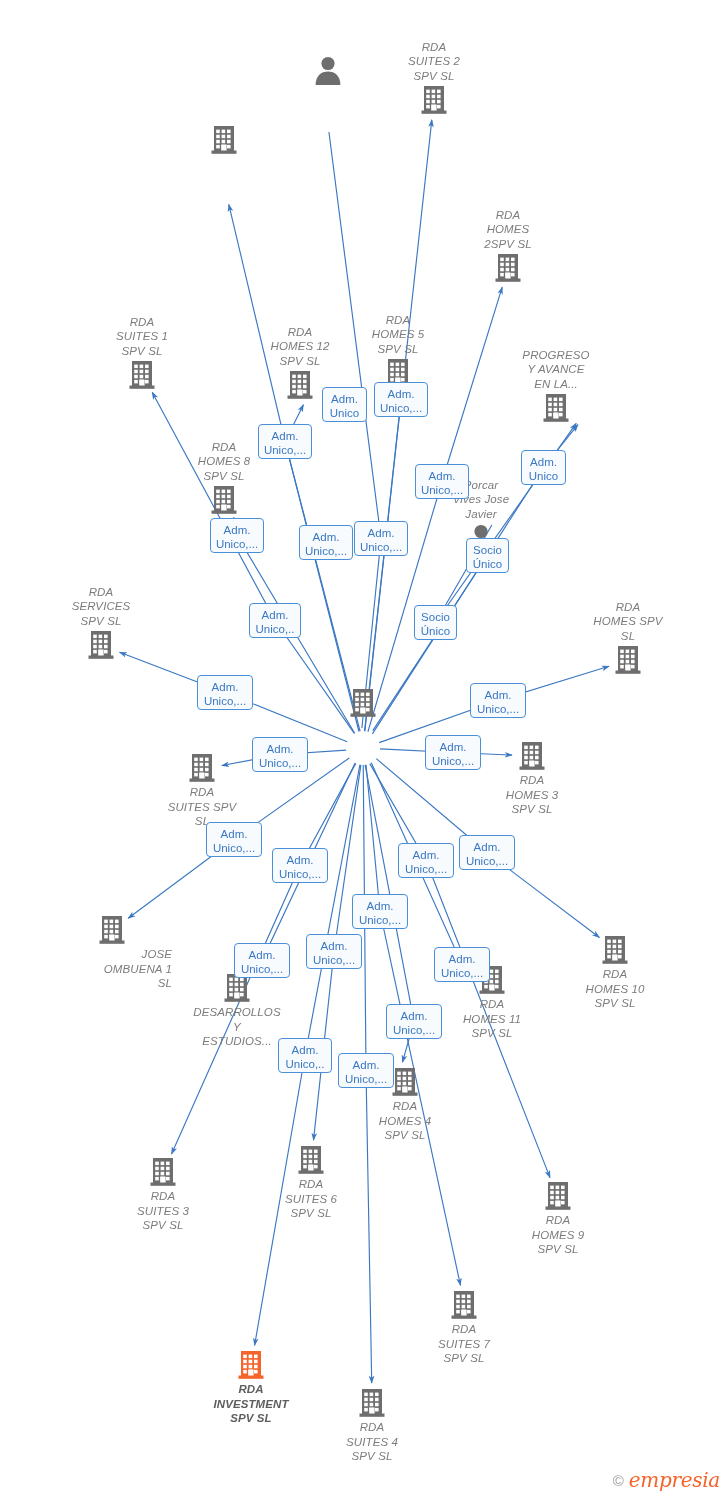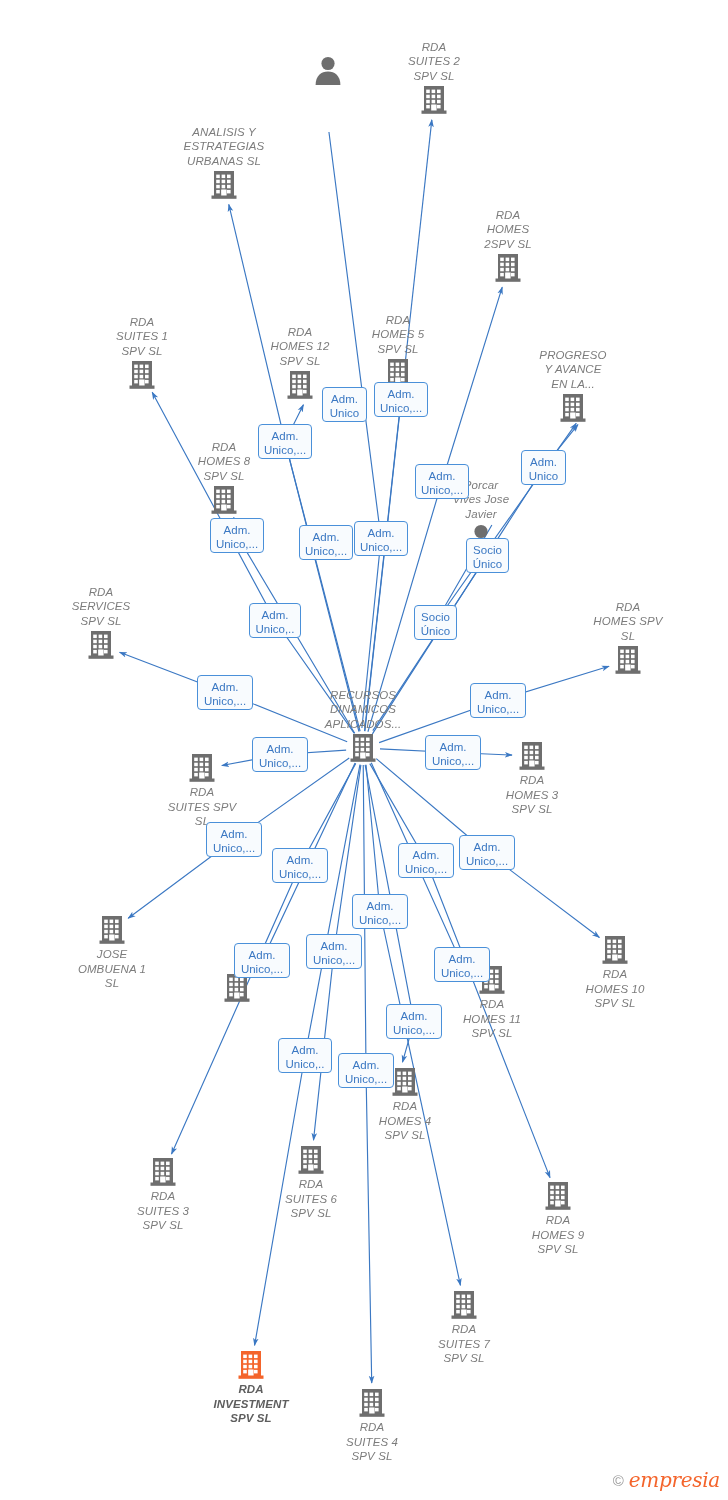--- a/index.html
+++ b/index.html
@@ -144,23 +144,21 @@
             <rect x="16" y="9.7" width="3.6" height="3.5" fill="#fff"></rect>
             <rect x="5.2" y="14.799999999999999" width="3.6" height="3.5" fill="#fff"></rect>
             <rect x="10.600000000000001" y="14.799999999999999" width="3.6" height="3.5" fill="#fff"></rect>
             <rect x="16" y="14.799999999999999" width="3.6" height="3.5" fill="#fff"></rect>
             <rect x="5.2" y="19.9" width="3.6" height="3.5" fill="#fff"></rect>
             <rect x="10.600000000000001" y="19.9" width="3.6" height="3.5" fill="#fff"></rect>
             <rect x="16" y="19.9" width="3.6" height="3.5" fill="#fff"></rect>
     <rect x="10.2" y="19.5" width="5.4" height="6.5" fill="#fff"></rect>
     <rect x="0.5" y="25.5" width="25" height="3.3" fill="#6e6e6e"></rect>
   </svg></span></div>
-      <div class="node above" style="left: 224px; top: 124.5px;"><div class="caption">ANALISIS Y
-ESTRATEGIAS
-URBANAS  SL</div><span><svg class="glyph" width="26" height="30" viewBox="0 0 26 30">
+      <div class="node above" style="left: 224px; top: 124.5px;"><span><svg class="glyph" width="26" height="30" viewBox="0 0 26 30">
     <rect x="3" y="1" width="20" height="25" fill="#6e6e6e"></rect>
     <rect x="5.2" y="4.6" width="3.6" height="3.5" fill="#fff"></rect>
             <rect x="10.600000000000001" y="4.6" width="3.6" height="3.5" fill="#fff"></rect>
             <rect x="16" y="4.6" width="3.6" height="3.5" fill="#fff"></rect>
             <rect x="5.2" y="9.7" width="3.6" height="3.5" fill="#fff"></rect>
             <rect x="10.600000000000001" y="9.7" width="3.6" height="3.5" fill="#fff"></rect>
             <rect x="16" y="9.7" width="3.6" height="3.5" fill="#fff"></rect>
             <rect x="5.2" y="14.799999999999999" width="3.6" height="3.5" fill="#fff"></rect>
             <rect x="10.600000000000001" y="14.799999999999999" width="3.6" height="3.5" fill="#fff"></rect>
             <rect x="16" y="14.799999999999999" width="3.6" height="3.5" fill="#fff"></rect>
@@ -239,21 +237,21 @@
             <rect x="16" y="9.7" width="3.6" height="3.5" fill="#fff"></rect>
             <rect x="5.2" y="14.799999999999999" width="3.6" height="3.5" fill="#fff"></rect>
             <rect x="10.600000000000001" y="14.799999999999999" width="3.6" height="3.5" fill="#fff"></rect>
             <rect x="16" y="14.799999999999999" width="3.6" height="3.5" fill="#fff"></rect>
             <rect x="5.2" y="19.9" width="3.6" height="3.5" fill="#fff"></rect>
             <rect x="10.600000000000001" y="19.9" width="3.6" height="3.5" fill="#fff"></rect>
             <rect x="16" y="19.9" width="3.6" height="3.5" fill="#fff"></rect>
     <rect x="10.2" y="19.5" width="5.4" height="6.5" fill="#fff"></rect>
     <rect x="0.5" y="25.5" width="25" height="3.3" fill="#6e6e6e"></rect>
   </svg></span></div>
-      <div class="node above" style="left: 573px; top: 347.5px;"><div class="caption">PROGRESO
+      <div class="node above" style="left: 556px; top: 347.5px;"><div class="caption">PROGRESO
 Y AVANCE
 EN LA...</div><span><svg class="glyph" width="26" height="30" viewBox="0 0 26 30">
     <rect x="3" y="1" width="20" height="25" fill="#6e6e6e"></rect>
     <rect x="5.2" y="4.6" width="3.6" height="3.5" fill="#fff"></rect>
             <rect x="10.600000000000001" y="4.6" width="3.6" height="3.5" fill="#fff"></rect>
             <rect x="16" y="4.6" width="3.6" height="3.5" fill="#fff"></rect>
             <rect x="5.2" y="9.7" width="3.6" height="3.5" fill="#fff"></rect>
             <rect x="10.600000000000001" y="9.7" width="3.6" height="3.5" fill="#fff"></rect>
             <rect x="16" y="9.7" width="3.6" height="3.5" fill="#fff"></rect>
             <rect x="5.2" y="14.799999999999999" width="3.6" height="3.5" fill="#fff"></rect>
@@ -321,23 +319,21 @@
             <rect x="16" y="9.7" width="3.6" height="3.5" fill="#fff"></rect>
             <rect x="5.2" y="14.799999999999999" width="3.6" height="3.5" fill="#fff"></rect>
             <rect x="10.600000000000001" y="14.799999999999999" width="3.6" height="3.5" fill="#fff"></rect>
             <rect x="16" y="14.799999999999999" width="3.6" height="3.5" fill="#fff"></rect>
             <rect x="5.2" y="19.9" width="3.6" height="3.5" fill="#fff"></rect>
             <rect x="10.600000000000001" y="19.9" width="3.6" height="3.5" fill="#fff"></rect>
             <rect x="16" y="19.9" width="3.6" height="3.5" fill="#fff"></rect>
     <rect x="10.2" y="19.5" width="5.4" height="6.5" fill="#fff"></rect>
     <rect x="0.5" y="25.5" width="25" height="3.3" fill="#6e6e6e"></rect>
   </svg></span></div>
-      <div class="node above" style="left: 363px; top: 687.5px;"><div class="caption">RECURSOS
-DINAMICOS
-APLICADOS...</div><span><svg class="glyph" width="26" height="30" viewBox="0 0 26 30">
+      <div class="node above" style="left: 363px; top: 687.5px;"><span><svg class="glyph" width="26" height="30" viewBox="0 0 26 30">
     <rect x="3" y="1" width="20" height="25" fill="#6e6e6e"></rect>
     <rect x="5.2" y="4.6" width="3.6" height="3.5" fill="#fff"></rect>
             <rect x="10.600000000000001" y="4.6" width="3.6" height="3.5" fill="#fff"></rect>
             <rect x="16" y="4.6" width="3.6" height="3.5" fill="#fff"></rect>
             <rect x="5.2" y="9.7" width="3.6" height="3.5" fill="#fff"></rect>
             <rect x="10.600000000000001" y="9.7" width="3.6" height="3.5" fill="#fff"></rect>
             <rect x="16" y="9.7" width="3.6" height="3.5" fill="#fff"></rect>
             <rect x="5.2" y="14.799999999999999" width="3.6" height="3.5" fill="#fff"></rect>
             <rect x="10.600000000000001" y="14.799999999999999" width="3.6" height="3.5" fill="#fff"></rect>
             <rect x="16" y="14.799999999999999" width="3.6" height="3.5" fill="#fff"></rect>
@@ -378,21 +374,21 @@
             <rect x="10.600000000000001" y="14.799999999999999" width="3.6" height="3.5" fill="#fff"></rect>
             <rect x="16" y="14.799999999999999" width="3.6" height="3.5" fill="#fff"></rect>
             <rect x="5.2" y="19.9" width="3.6" height="3.5" fill="#fff"></rect>
             <rect x="10.600000000000001" y="19.9" width="3.6" height="3.5" fill="#fff"></rect>
             <rect x="16" y="19.9" width="3.6" height="3.5" fill="#fff"></rect>
     <rect x="10.2" y="19.5" width="5.4" height="6.5" fill="#fff"></rect>
     <rect x="0.5" y="25.5" width="25" height="3.3" fill="#6e6e6e"></rect>
   </svg></span><div class="caption">RDA
 HOMES 3
 SPV  SL</div></div>
-      <div class="node below" style="left: 112px; top: 915px;"><span><svg class="glyph" width="26" height="30" viewBox="0 0 26 30">
+      <div class="node below" style="left: 112px; top: 915px; text-align: right;"><span><svg class="glyph" width="26" height="30" viewBox="0 0 26 30">
     <rect x="3" y="1" width="20" height="25" fill="#6e6e6e"></rect>
     <rect x="5.2" y="4.6" width="3.6" height="3.5" fill="#fff"></rect>
             <rect x="10.600000000000001" y="4.6" width="3.6" height="3.5" fill="#fff"></rect>
             <rect x="16" y="4.6" width="3.6" height="3.5" fill="#fff"></rect>
             <rect x="5.2" y="9.7" width="3.6" height="3.5" fill="#fff"></rect>
             <rect x="10.600000000000001" y="9.7" width="3.6" height="3.5" fill="#fff"></rect>
             <rect x="16" y="9.7" width="3.6" height="3.5" fill="#fff"></rect>
             <rect x="5.2" y="14.799999999999999" width="3.6" height="3.5" fill="#fff"></rect>
             <rect x="10.600000000000001" y="14.799999999999999" width="3.6" height="3.5" fill="#fff"></rect>
             <rect x="16" y="14.799999999999999" width="3.6" height="3.5" fill="#fff"></rect>
@@ -413,21 +409,23 @@
             <rect x="10.600000000000001" y="9.7" width="3.6" height="3.5" fill="#fff"></rect>
             <rect x="16" y="9.7" width="3.6" height="3.5" fill="#fff"></rect>
             <rect x="5.2" y="14.799999999999999" width="3.6" height="3.5" fill="#fff"></rect>
             <rect x="10.600000000000001" y="14.799999999999999" width="3.6" height="3.5" fill="#fff"></rect>
             <rect x="16" y="14.799999999999999" width="3.6" height="3.5" fill="#fff"></rect>
             <rect x="5.2" y="19.9" width="3.6" height="3.5" fill="#fff"></rect>
             <rect x="10.600000000000001" y="19.9" width="3.6" height="3.5" fill="#fff"></rect>
             <rect x="16" y="19.9" width="3.6" height="3.5" fill="#fff"></rect>
     <rect x="10.2" y="19.5" width="5.4" height="6.5" fill="#fff"></rect>
     <rect x="0.5" y="25.5" width="25" height="3.3" fill="#6e6e6e"></rect>
-  </svg></span></div>
+  </svg></span><div class="caption">DESARROLLOS
+Y
+ESTUDIOS...</div></div>
       <div class="node below" style="left: 615px; top: 935px;"><span><svg class="glyph" width="26" height="30" viewBox="0 0 26 30">
     <rect x="3" y="1" width="20" height="25" fill="#6e6e6e"></rect>
     <rect x="5.2" y="4.6" width="3.6" height="3.5" fill="#fff"></rect>
             <rect x="10.600000000000001" y="4.6" width="3.6" height="3.5" fill="#fff"></rect>
             <rect x="16" y="4.6" width="3.6" height="3.5" fill="#fff"></rect>
             <rect x="5.2" y="9.7" width="3.6" height="3.5" fill="#fff"></rect>
             <rect x="10.600000000000001" y="9.7" width="3.6" height="3.5" fill="#fff"></rect>
             <rect x="16" y="9.7" width="3.6" height="3.5" fill="#fff"></rect>
             <rect x="5.2" y="14.799999999999999" width="3.6" height="3.5" fill="#fff"></rect>
             <rect x="10.600000000000001" y="14.799999999999999" width="3.6" height="3.5" fill="#fff"></rect>

